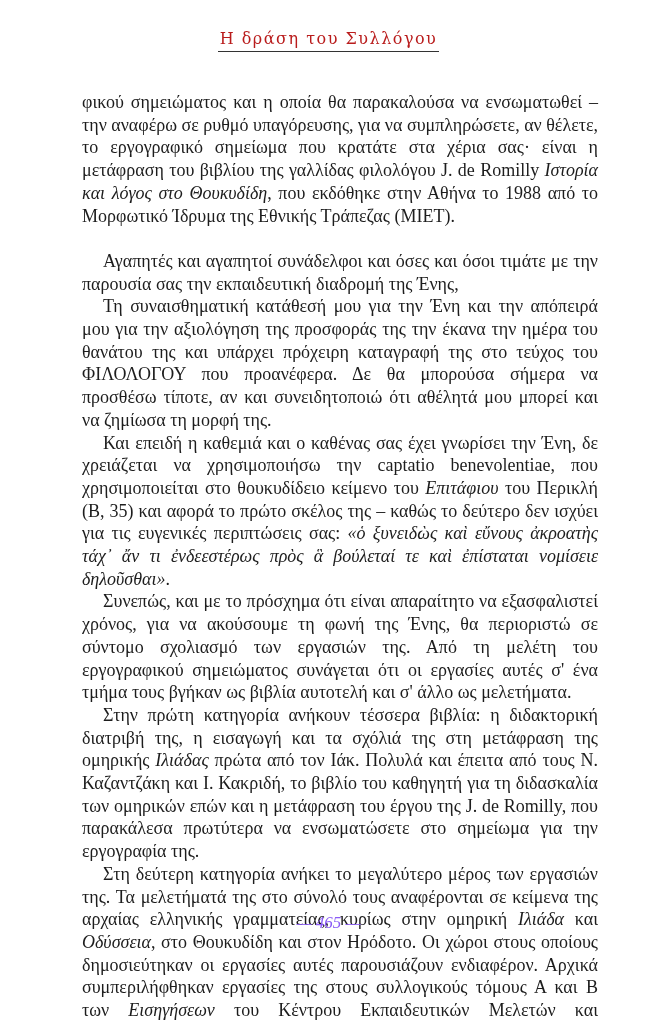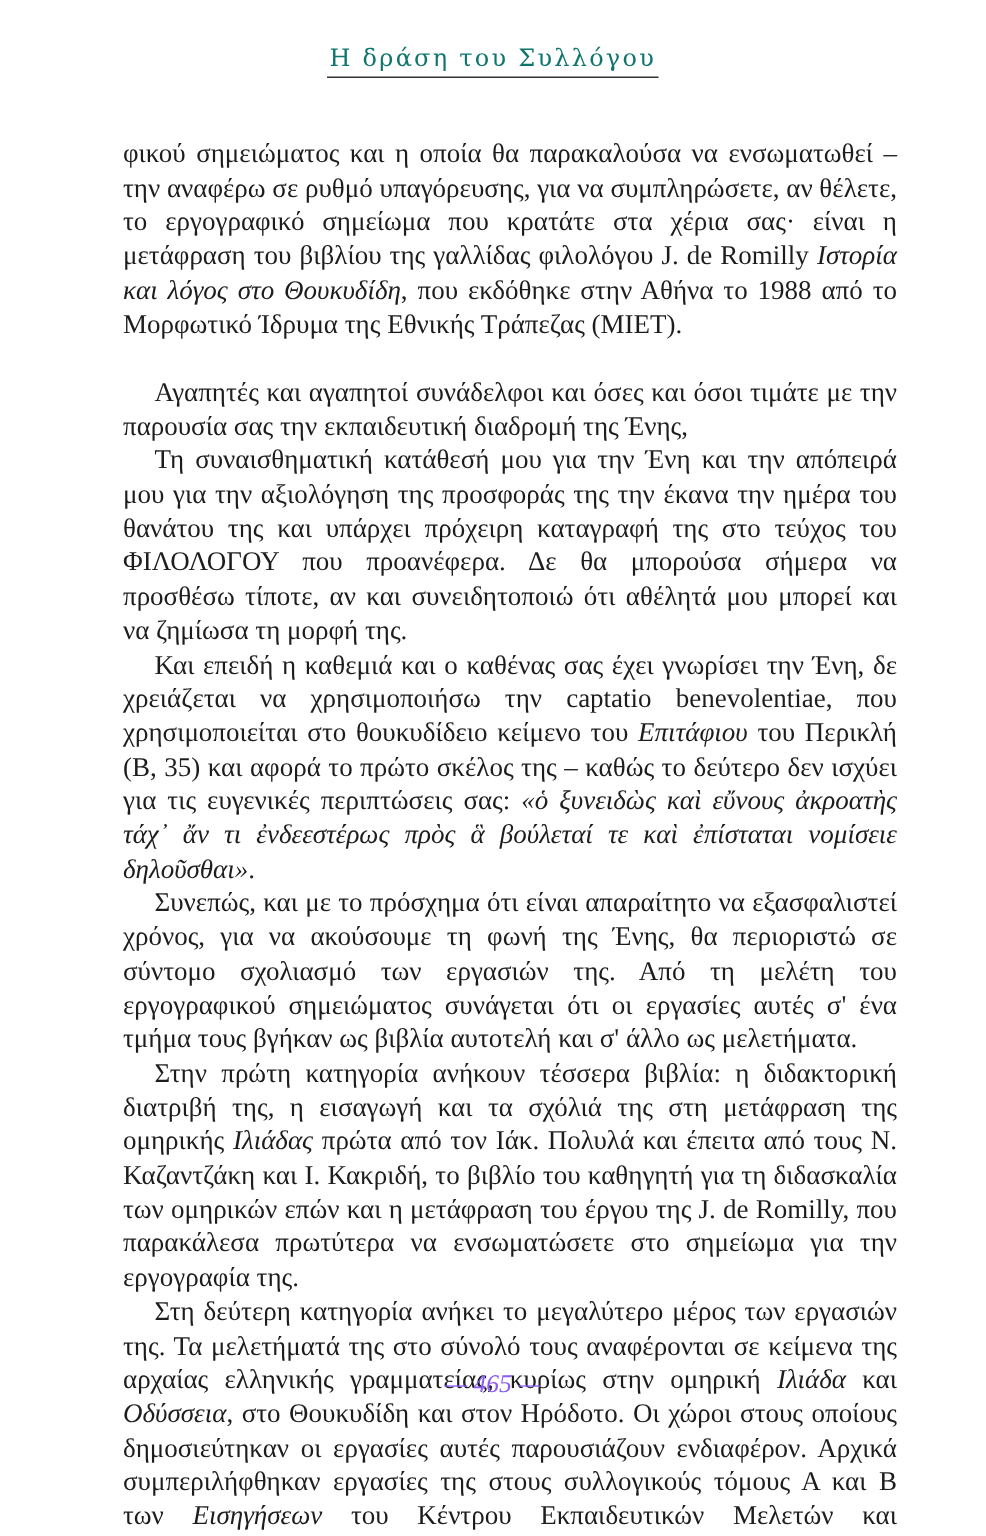--- a/index.html
+++ b/index.html
@@ -1,20 +1,20 @@
 <!DOCTYPE html>
 <html><head>
 <meta charset="utf-8">
 <style>
   html, body { margin: 0; padding: 0; background: #ffffff; }
   body { width: 657px; height: 1024px; position: relative; overflow: hidden;
          font-family: "Liberation Serif", "DejaVu Serif", serif; color: #1d1d1d; }
   .running-head { position: absolute; left: 0; right: 0; top: 30px; text-align: center; }
   .running-head span { display: inline-block; font-family: "DejaVu Serif", serif; font-size: 16px;
-         letter-spacing: 1.5px; color: #0f766e; padding: 0 2px 3px 2px;
+         letter-spacing: 1.5px; color: #b91c1c; padding: 0 2px 3px 2px;
          border-bottom: 1.5px solid #333; line-height: 18px; }
   .body-text { position: absolute; left: 82px; top: 91px; width: 516px;
          font-size: 18px; line-height: 22.7px; text-align: justify; }
   .body-text p { margin: 0; text-indent: 21px; }
   .body-text p.noindent { text-indent: 0; }
   .body-text p.gap-before { margin-top: 22.7px; }
   .body-text p.greeting { }
   .body-text i { font-style: italic; }
   .page-number { position: absolute; left: 0; right: 0; top: 913px; text-align: center;
          font-size: 17px; font-style: italic; color: #8b5cf6; }

